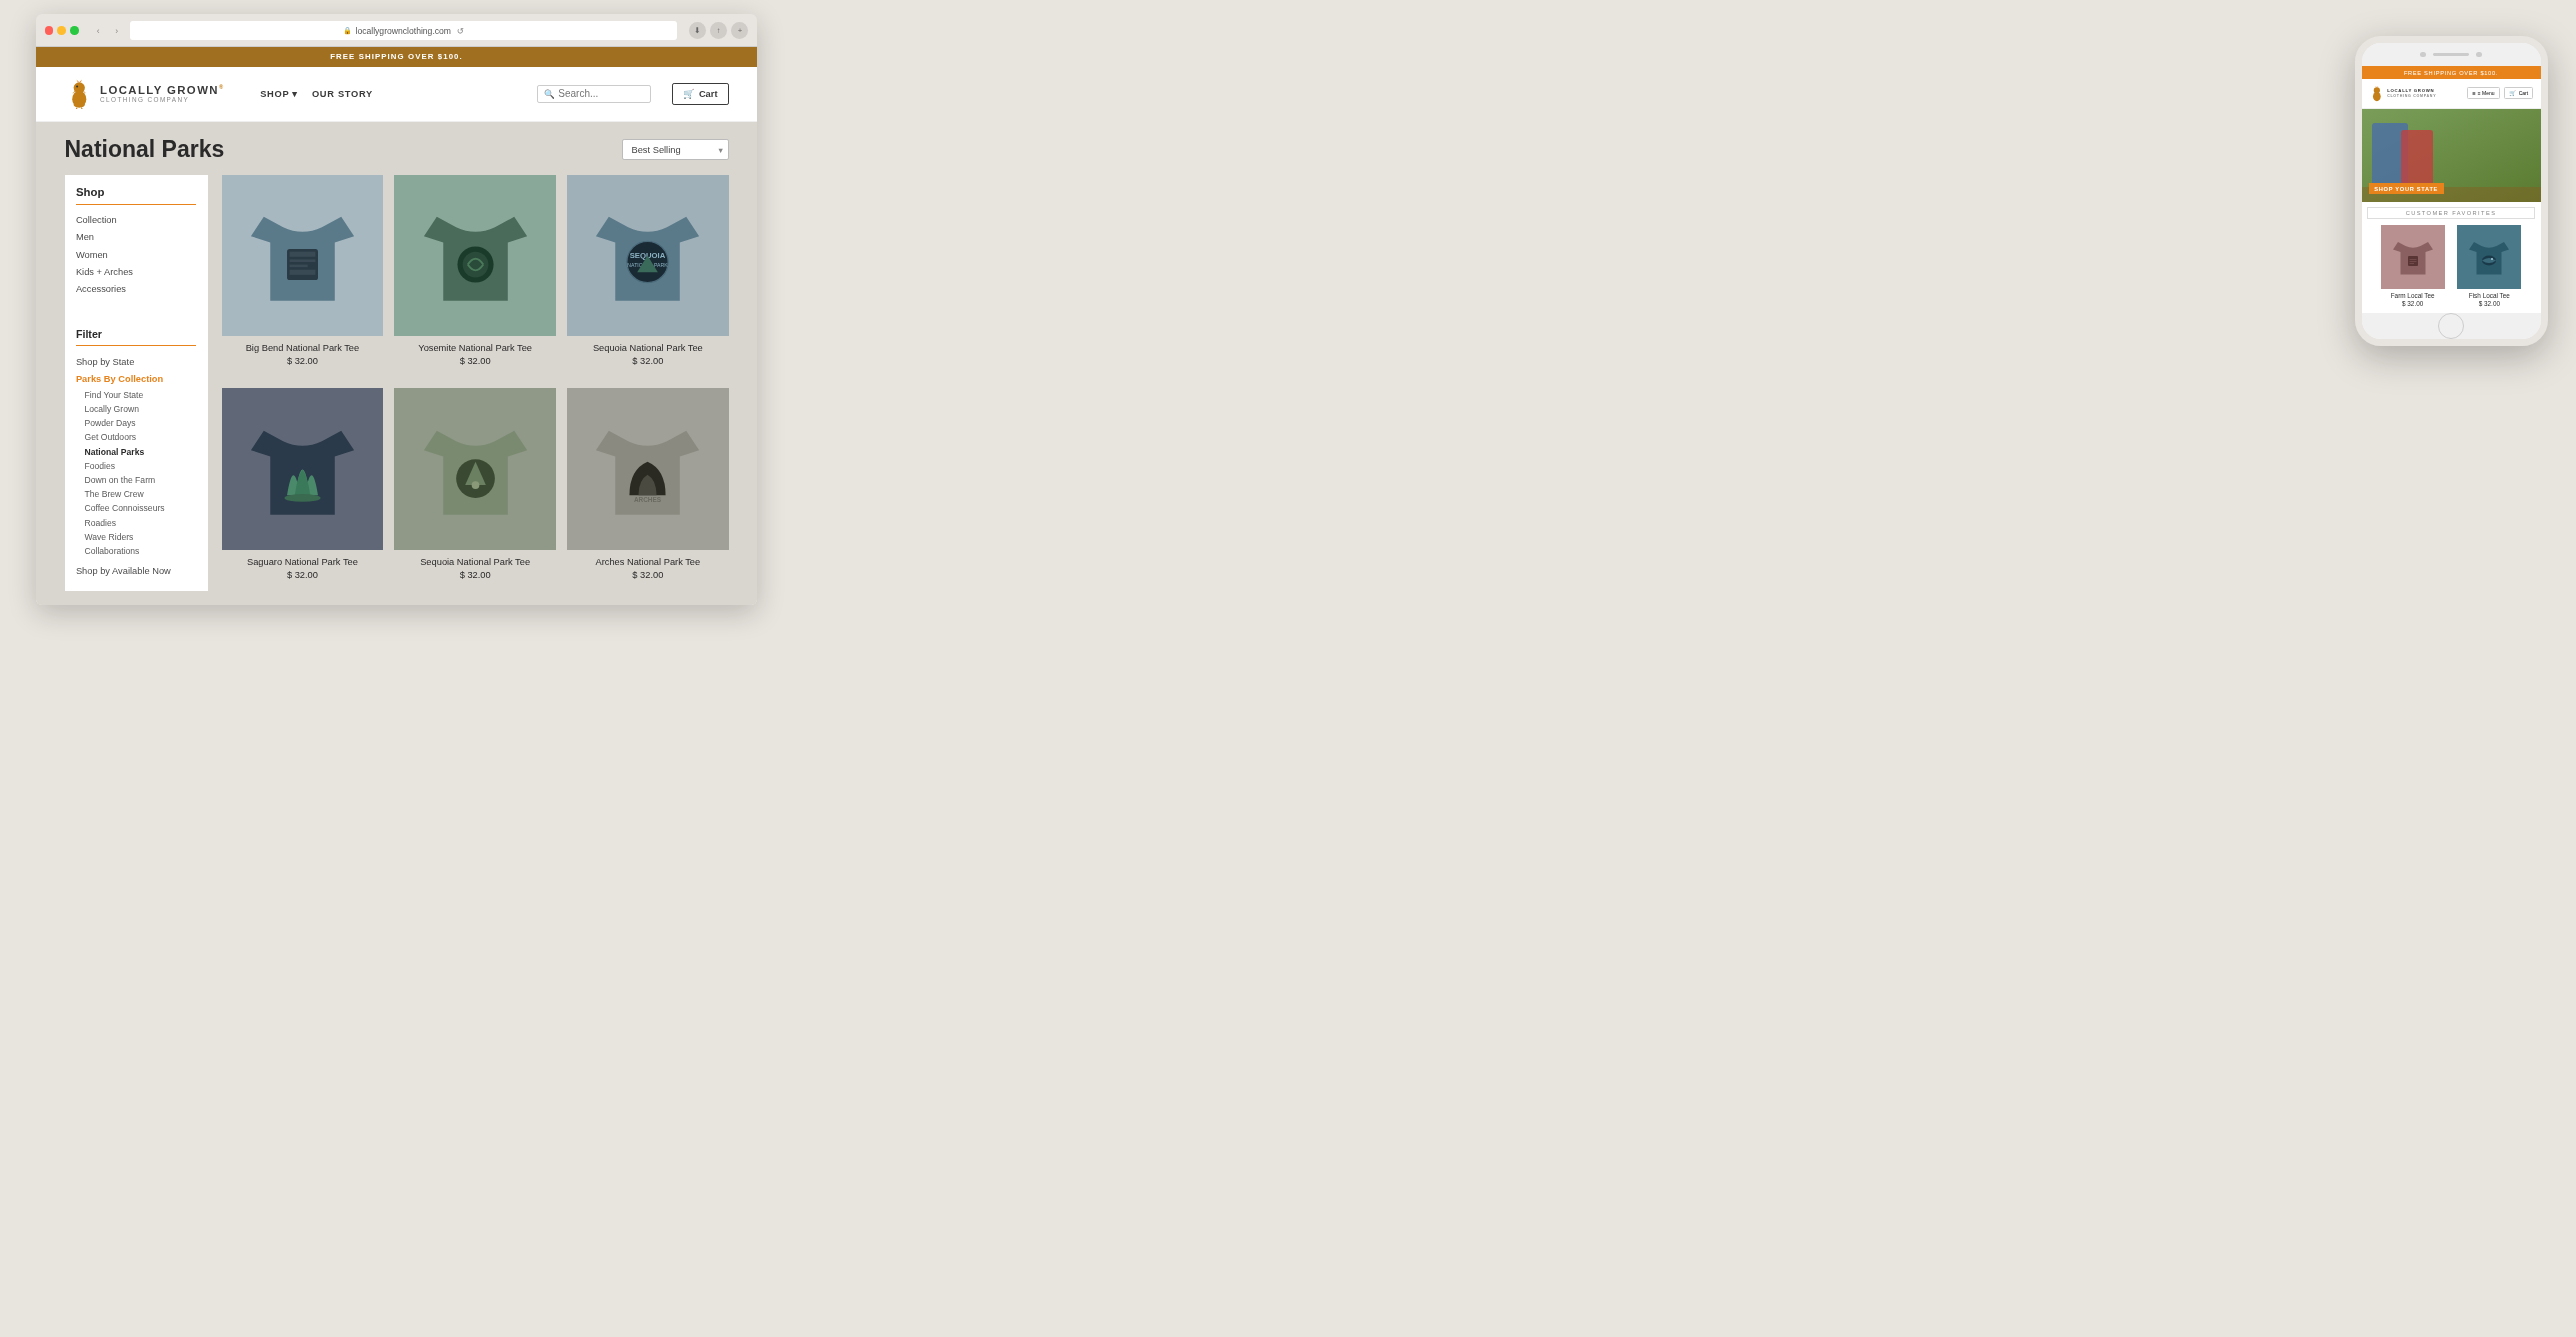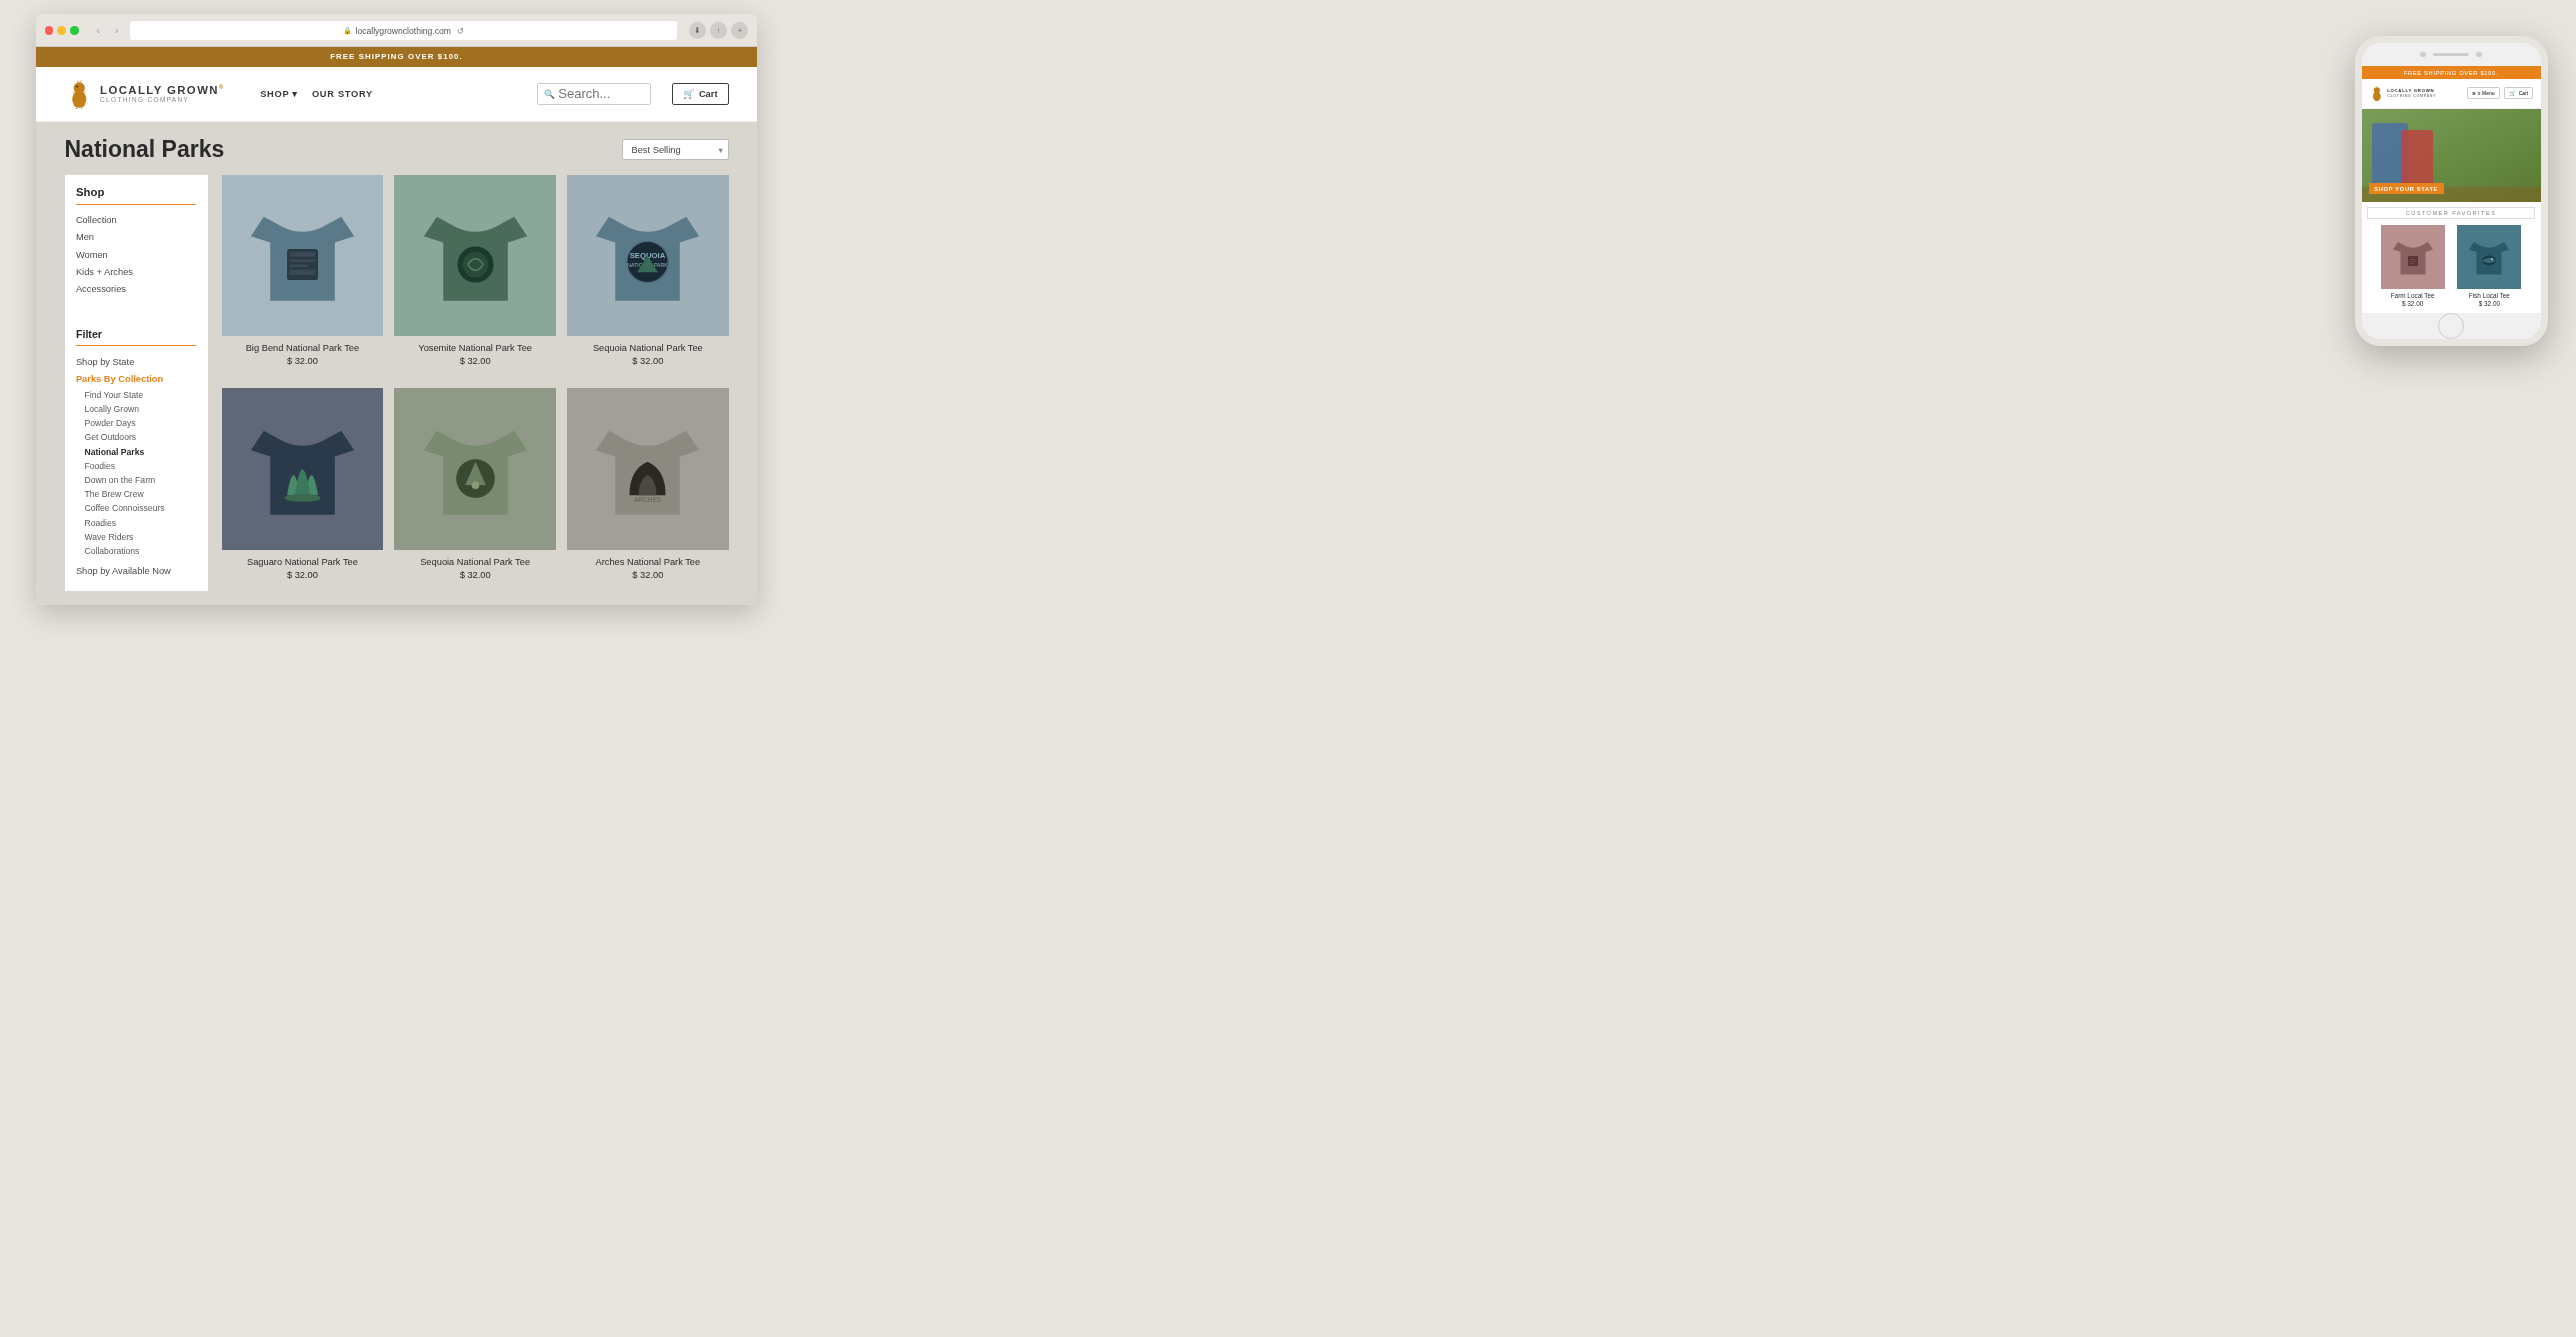--- a/index.html
+++ b/index.html
@@ -167,21 +167,21 @@
       align-items: center;
       border: 0.7px solid #ccc;
       border-radius: 2.1px;
       padding: 2.9px 7.1px;
       background: white;
       width: 114px;
     }
     .search-bar input {
       border: none;
       outline: none;
-      font-size: 13px;
+      font-size: 10px;
       color: #888;
       width: 100%;
     }
     .search-icon-inner { color: #aaa; font-size: 8.6px; margin-right: 2.9px; }
 
     .cart-btn {
       display: flex;
       align-items: center;
       gap: 4.3px;
       border: 0.7px solid #3a3a3a;

